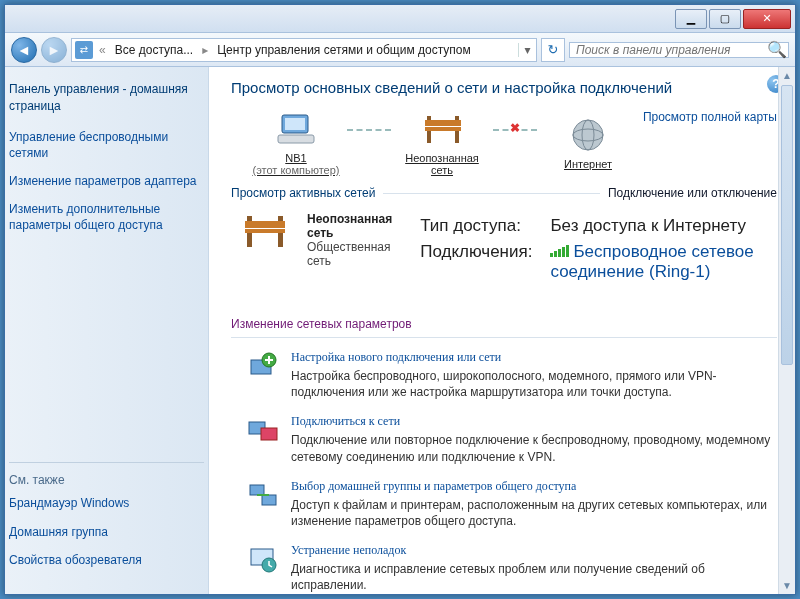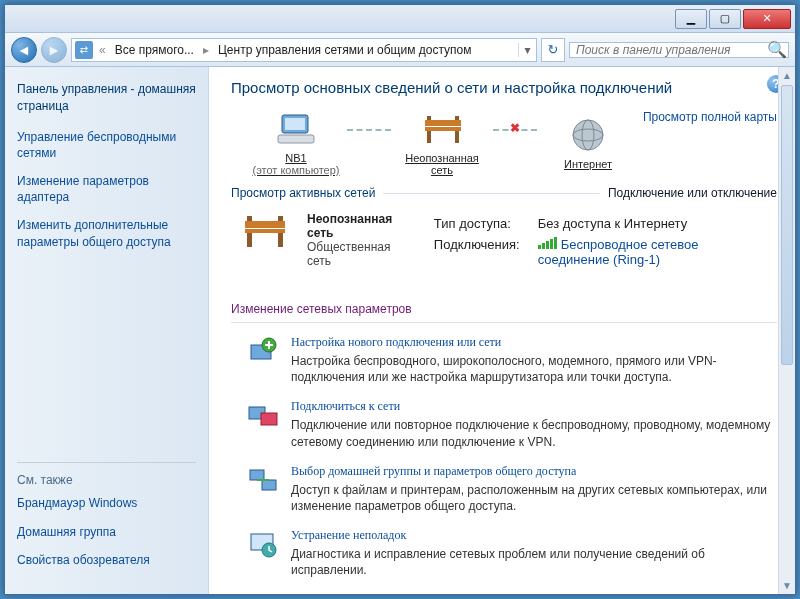--- a/index.html
+++ b/index.html
@@ -22,21 +22,21 @@
 .addr-seg { padding: 0 6px; height: 100%; display: flex; align-items: center; }
 .addr-sep { color: #888; padding: 0 3px; }
 .addr-drop { width: 18px; text-align: center; color: #666; border-left: 1px solid #cdd; }
 .refresh { width: 24px; height: 24px; border: 1px solid #a9c1dd; background: #fff; display: flex; align-items: center; justify-content: center; color: #1f6db1; font-size: 13px; }
 .searchbox { width: 220px; height: 16px; border: 1px solid #a9c1dd; background: #fff; display: flex; align-items: center; }
 .searchbox input { flex: 1; border: none; outline: none; font-size: 12px; font-style: italic; color: #888; padding: 0 6px; }
 .searchbox .sicon { width: 22px; text-align: center; color: #1f6db1; }
 
 .body { display: flex; height: calc(100% - 62px); }
 
-.sidebar { width: 204px; background: linear-gradient(90deg, #eaf1f8, #dbe7f3); border-right: 1px solid #c8d8e8; padding: 14px 12px; font-size: 12px; display:flex; flex-direction:column; }
+.sidebar { width: 204px; background: linear-gradient(90deg, #eaf1f8, #dbe7f3); border-right: 1px solid #c8d8e8; padding: 14px 4px; font-size: 12px; display:flex; flex-direction:column; }
 .sidebar .home { color: #003c74; font-size: 12px; margin-bottom: 14px; line-height: 1.4; }
 .sidebar a { color: #0a4e9b; text-decoration: none; display: block; margin-bottom: 12px; line-height: 1.35; cursor: default; }
 .sidebar .sep { flex:1; }
 .sidebar .seealso { color: #4a6a8a; font-size: 12px; margin: 8px 0 8px; border-top:1px solid #c0d0e0; padding-top:10px; }
 
 .main { flex: 1; background: #fff; padding: 12px 18px 10px 22px; font-size: 12px; color: #222; overflow-y: auto; position: relative; }
 .help-icon { position:absolute; right:10px; top:8px; width:18px; height:18px; border-radius:50%; background:radial-gradient(circle at 30% 30%,#8fc6f0,#2a78c0); color:#fff; font-size:12px; display:flex;align-items:center;justify-content:center; font-weight:bold; }
 h1 { font-size: 15px; font-weight: normal; color: #003c74; margin-bottom: 14px; }
 
 .netmap { display: flex; align-items: center; gap: 6px; margin: 6px 0 4px 20px; text-decoration: underline; }
@@ -48,21 +48,21 @@
 
 .section-row { display:flex; align-items:center; margin-top:10px; }
 .section-row .sectitle { color:#003c74; }
 .section-row .hr { flex:1; border-top:1px solid #d8e2ec; margin:0 8px; }
 .section-row .rightlink { color:#0f172a; cursor:default; }
 
 .activebox { display:flex; margin:12px 0 12px 10px; gap:18px; }
 .bench { width:48px; height:40px; }
 .ntitle { font-weight:bold; }
 .nsub { color:#444; }
-.details { margin-left:auto; font-size:13px; }
+.details { margin-left:auto; font-size:17px; }
 .details td { padding: 2px 8px; vertical-align: top; }
 .details .link { color:#0a4e9b; cursor:default; }
 .sigbars { display:inline-flex; gap:1px; align-items:flex-end; margin-right:4px; }
 .sigbars span { width:3px; background:#3a3; }
 .sigbars span:nth-child(1){height:4px}.sigbars span:nth-child(2){height:6px}.sigbars span:nth-child(3){height:8px}.sigbars span:nth-child(4){height:10px}.sigbars span:nth-child(5){height:12px}
 
 .subsection { color:#701a75; margin:31px 0 6px; }
 .subhr { border-top:1px solid #d8e2ec; margin-bottom:12px; }
 
 .opt { display:flex; gap:12px; margin:0 0 14px 16px; }
@@ -88,21 +88,21 @@
     <div class="winbtn max">▢</div>
     <div class="winbtn close">✕</div>
   </div>
 
   <div class="navbar">
     <div class="navbtn">◄</div>
     <div class="navbtn fwd">►</div>
     <div class="addressbar">
       <div class="addr-icon">⇄</div>
       <span class="addr-sep">«</span>
-      <span class="addr-seg">Все прямого...</span>
+      <span class="addr-seg">Все доступа...</span>
       <span class="addr-sep">▸</span>
       <span class="addr-seg">Центр управления сетями и общим доступом</span>
       <div style="flex:1"></div>
       <div class="addr-drop">▾</div>
     </div>
     <div class="refresh">↻</div>
     <div class="searchbox">
       <input placeholder="Поиск в панели управления" style="">
       <div class="sicon">🔍</div>
     </div>

